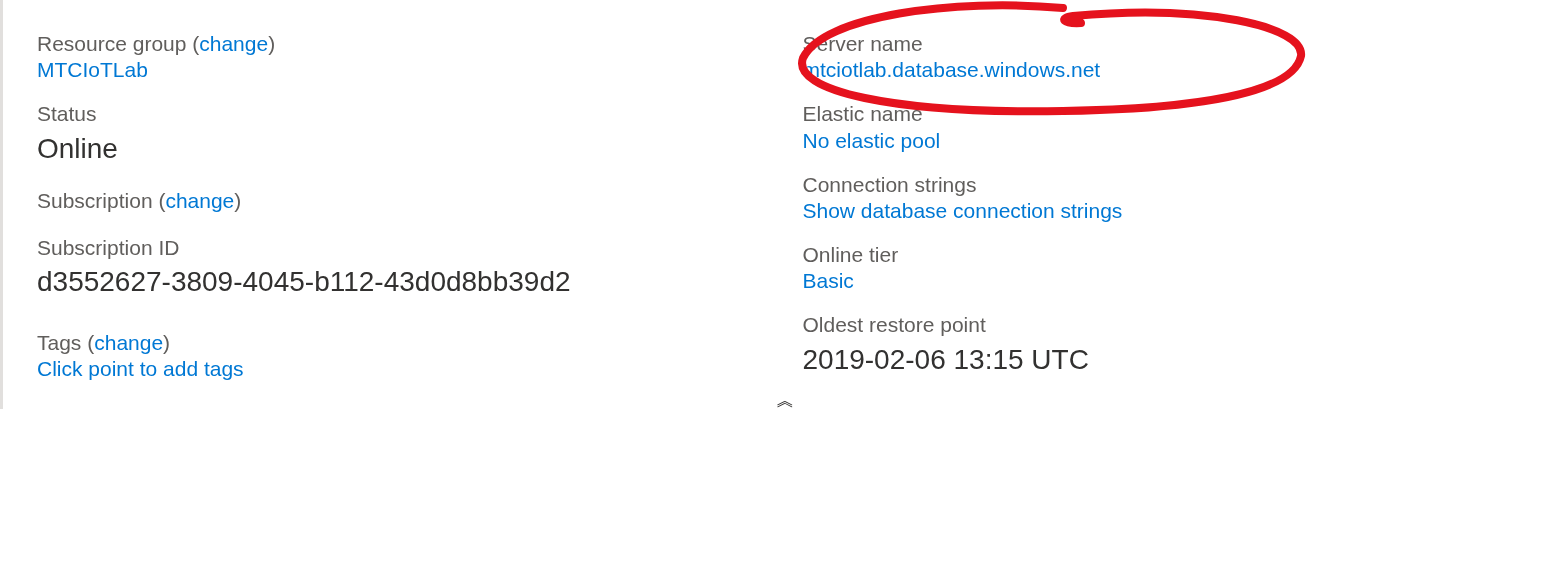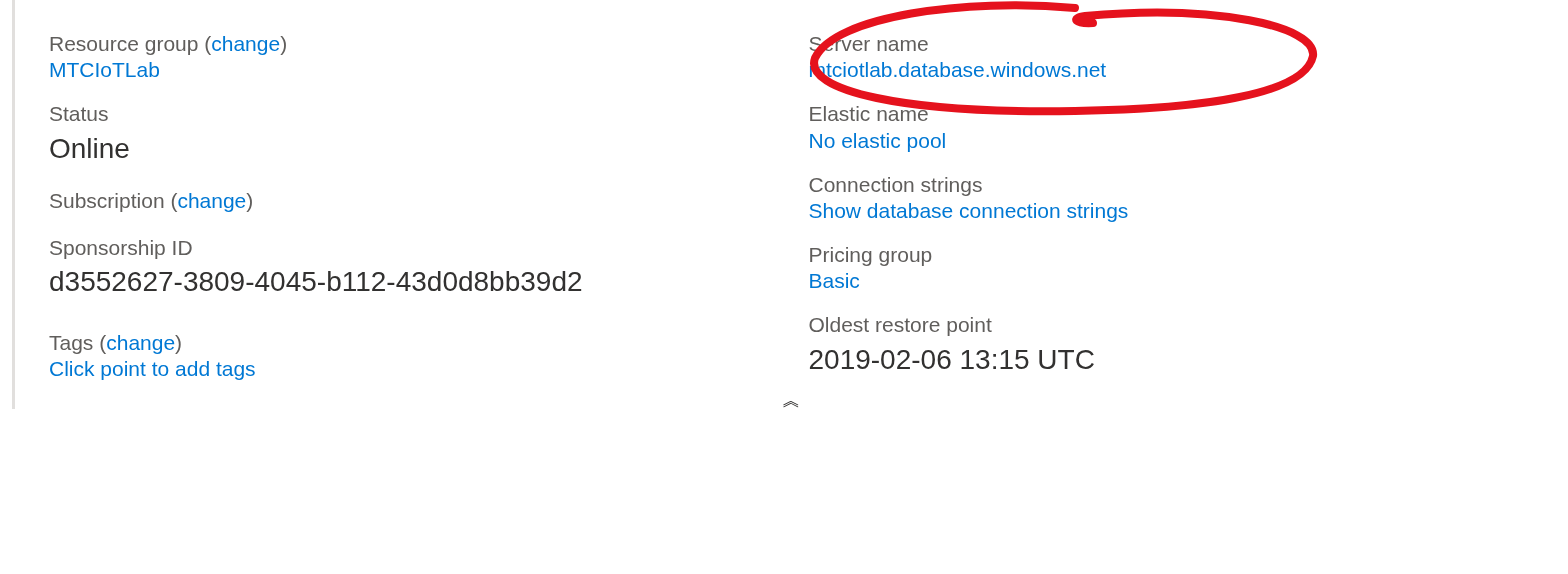--- a/index.html
+++ b/index.html
@@ -8,21 +8,20 @@
       font-size: 21px;
       color: #323130;
       background: #fff;
       padding: 0;
       width: 1568px;
       height: 574px;
       position: relative;
     }
     .pane {
       border-left: 3px solid #e1dfdd;
-      margin-left: 12px;
       padding: 30px 0 10px 34px;
       position: relative;
     }
     .columns {
       display: flex;
       gap: 0;
     }
     .col {
       flex: 0 0 50%;
     }
@@ -84,21 +83,21 @@
 
 
       <div class="prop">
         <div class="label">
           <span>Subscription</span>
           <span class="paren"> (</span><span class="link">change</span><span class="paren">)</span>
         </div>
       </div>
 
       <div class="prop">
-        <div class="label">Sponsorship ID</div>
+        <div class="label">Subscription ID</div>
         <div class="value">d3552627-3809-4045-b112-43d0d8bb39d2</div>
       </div>
 
       <div class="prop" style="margin-top:26px;">
         <div class="label">
           <span>Tags</span>
           <span class="paren"> (</span><span class="link">change</span><span class="paren">)</span>
         </div>
         <div class="link">Click point to add tags</div>
       </div>
@@ -116,21 +115,21 @@
         <div class="label">Elastic name</div>
         <div class="link">No elastic pool</div>
       </div>
 
       <div class="prop">
         <div class="label">Connection strings</div>
         <div class="link">Show database connection strings</div>
       </div>
 
       <div class="prop">
-        <div class="label">Pricing group</div>
+        <div class="label">Online tier</div>
         <div class="link">Basic</div>
       </div>
 
       <div class="prop">
         <div class="label">Oldest restore point</div>
         <div class="value">2019-02-06 13:15 UTC</div>
       </div>
 
     </div>
   </div>

